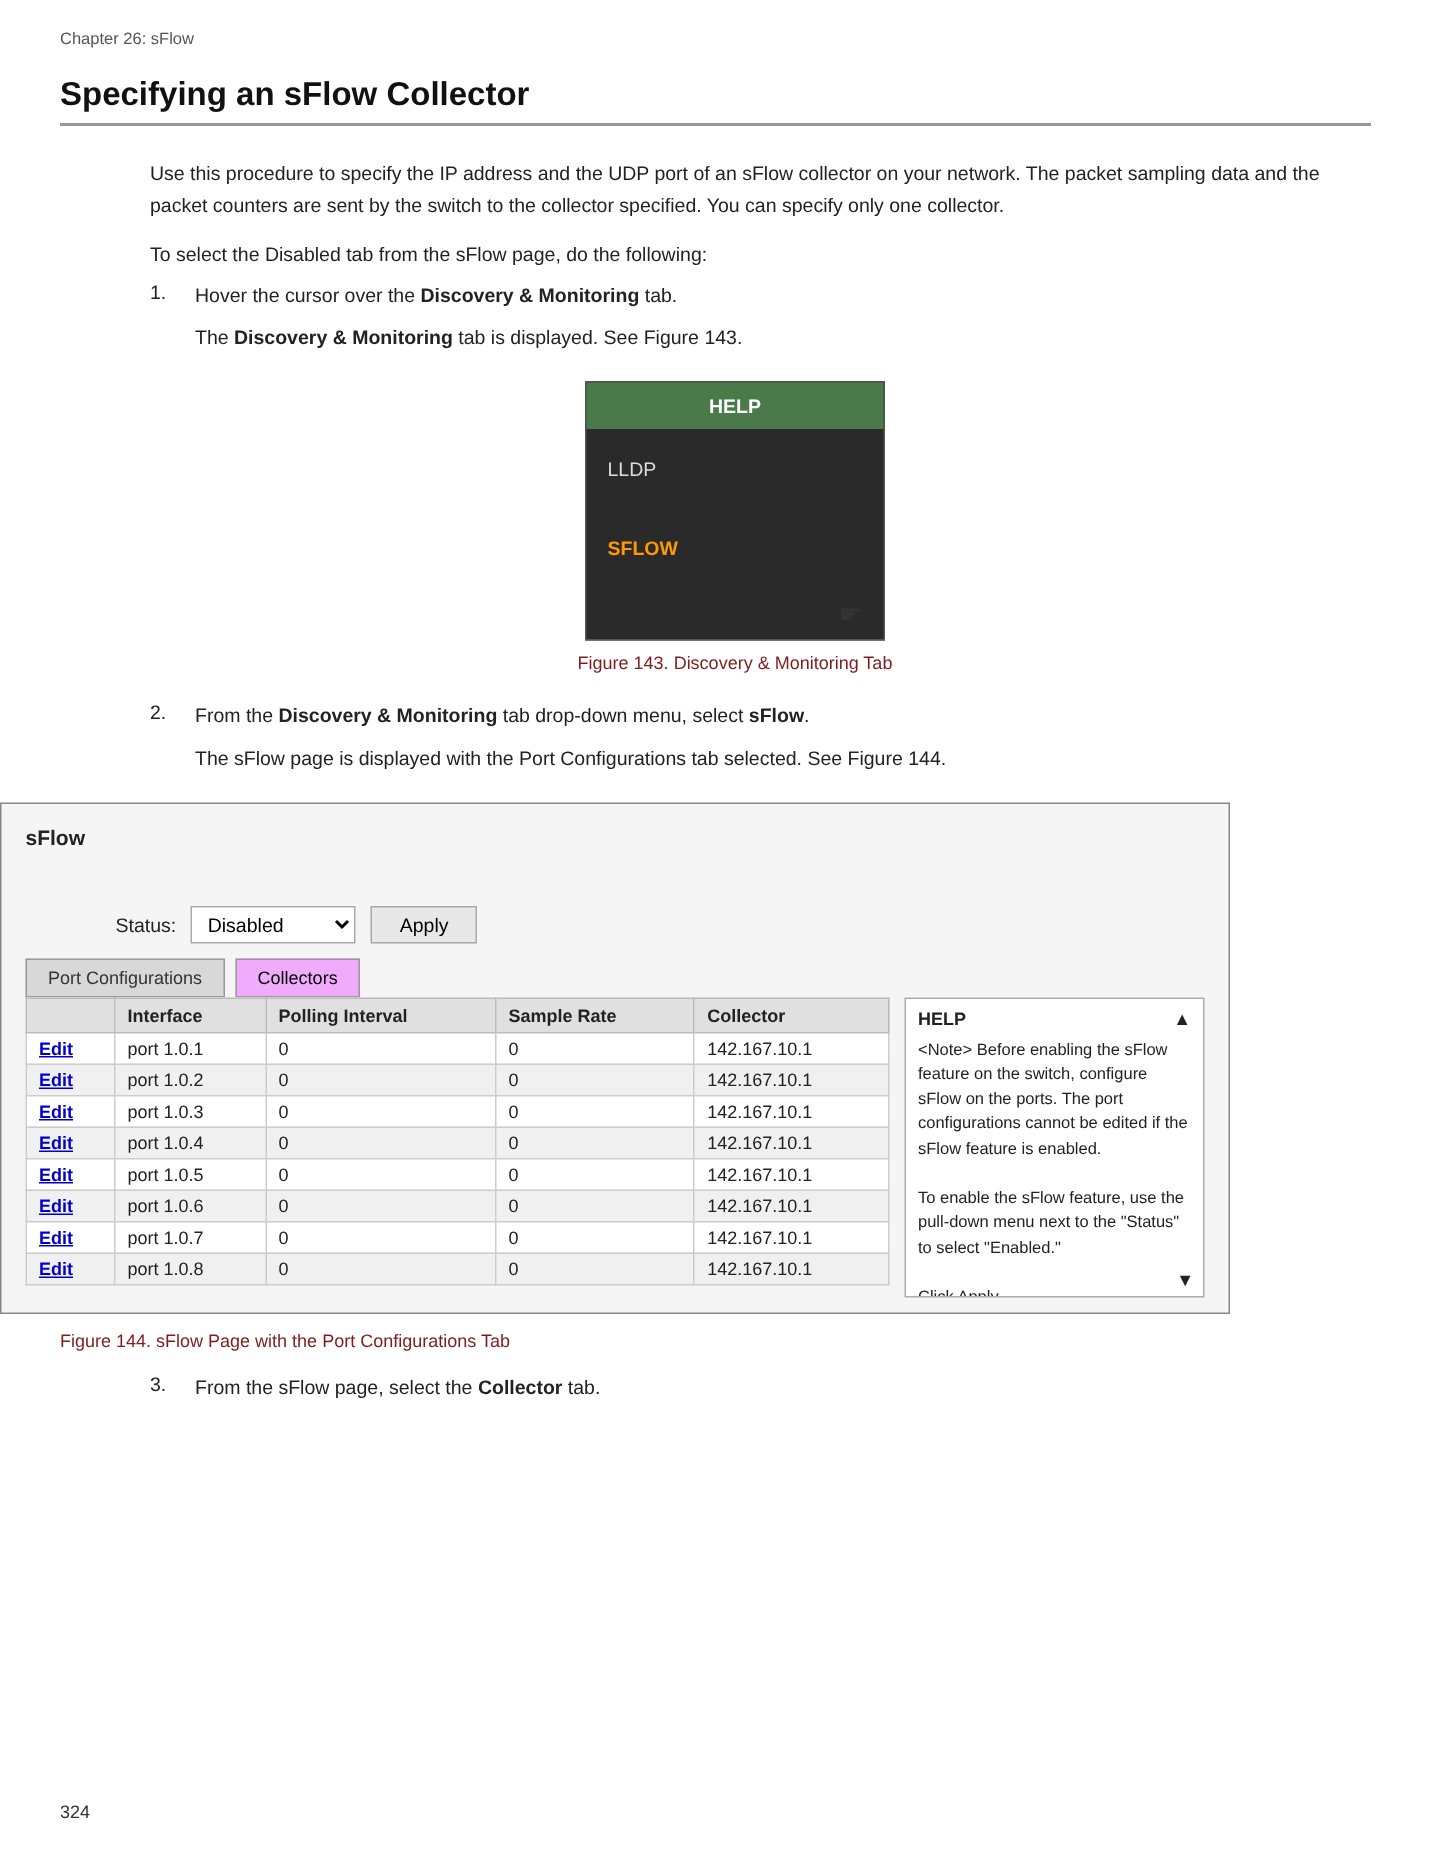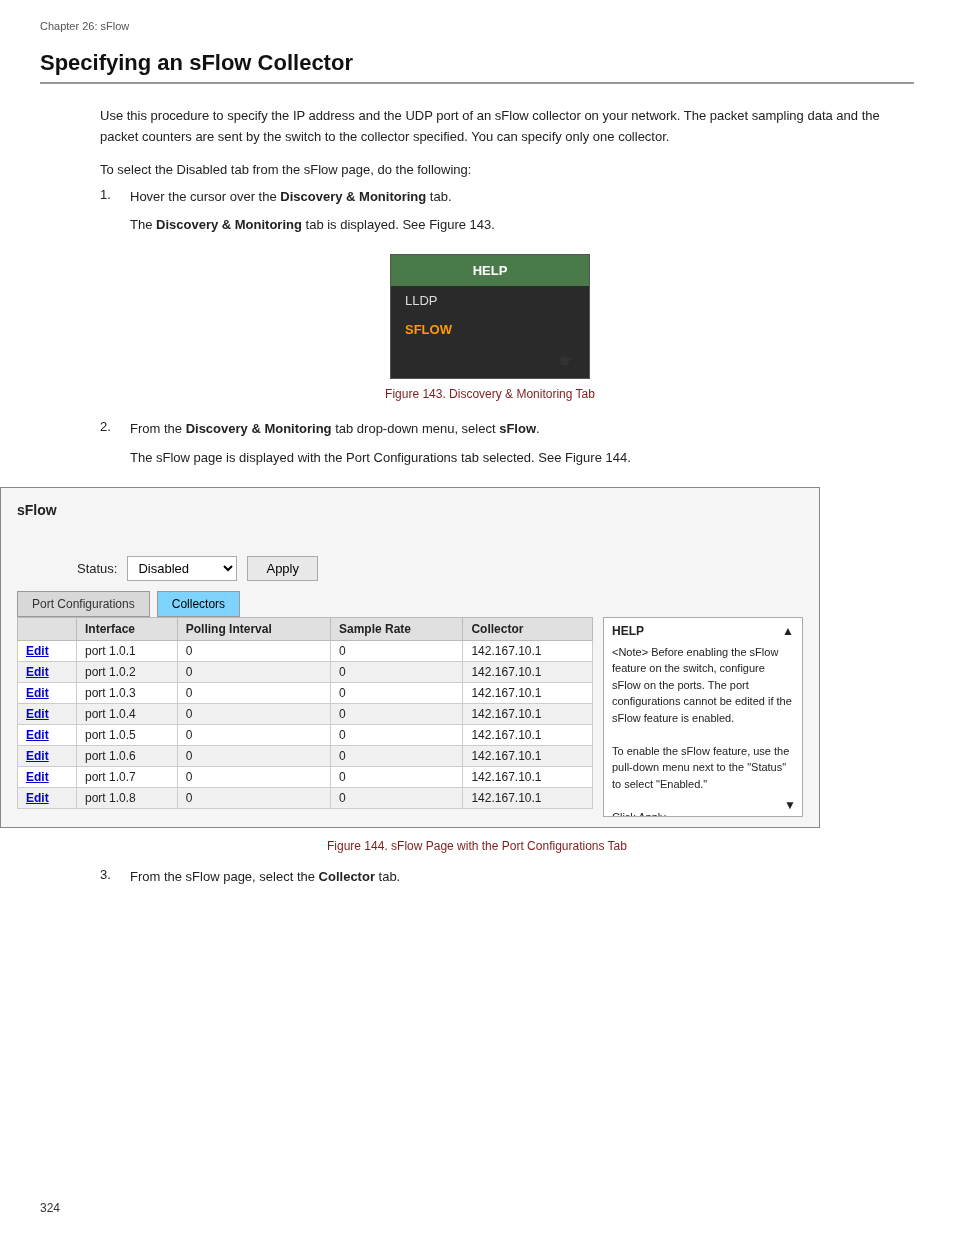--- a/index.html
+++ b/index.html
@@ -81,21 +81,21 @@
       background: #4a7a4a;
       color: #fff;
       font-size: 13px;
       font-weight: bold;
       padding: 8px 14px;
       text-align: center;
     }
     .dm-menu-item {
       color: #ddd;
       font-size: 13px;
-      padding: 7px 14px;
+      padding: 19px 14px;
       cursor: pointer;
     }
     .dm-menu-item.active {
       color: #ff9900;
       font-weight: bold;
     }
     .cursor-icon {
       font-size: 18px;
       color: #333;
     }
@@ -145,21 +145,21 @@
     }
     .tab {
       padding: 5px 14px;
       font-size: 12px;
       border: 1px solid #999;
       background: #d8d8d8;
       cursor: pointer;
       color: #333;
     }
     .tab.selected-tab {
-      background: #7dd3fc;
+      background: #f0abfc;
       color: #000;
     }
     
     .sflow-table-wrapper {
       display: flex;
       gap: 10px;
     }
     .sflow-table-section {
       flex: 1;
     }
@@ -388,21 +388,21 @@
       <div class="help-text">
         &lt;Note&gt; Before enabling the sFlow feature on the switch, configure sFlow on the ports. The port configurations cannot be edited if the sFlow feature is enabled.<br><br>
         To enable the sFlow feature, use the pull-down menu next to the "Status" to select "Enabled."<br><br>
         Click Apply.
       </div>
       <span class="help-scroll-down">▼</span>
     </div>
   </div>
 </div>
 
-<div style="text-align:center; margin-top: 0; margin-bottom: 14px;">
+<div style="text-align:left; margin-top: 0; margin-bottom: 14px;">
   <span class="figure-caption">Figure 144. sFlow Page with the Port Configurations Tab</span>
 </div>
 
 <div class="content-area">
   <div class="step">
     <div class="step-number">
       <span class="step-num-label">3.</span>
       <span class="step-text">
         From the sFlow page, select the <b>Collector</b> tab.
       </span>

